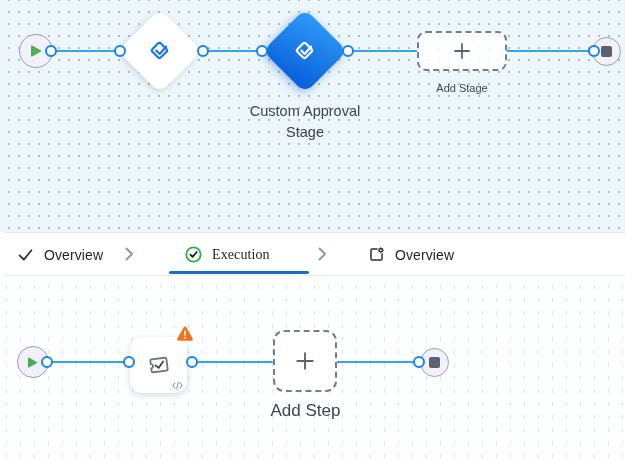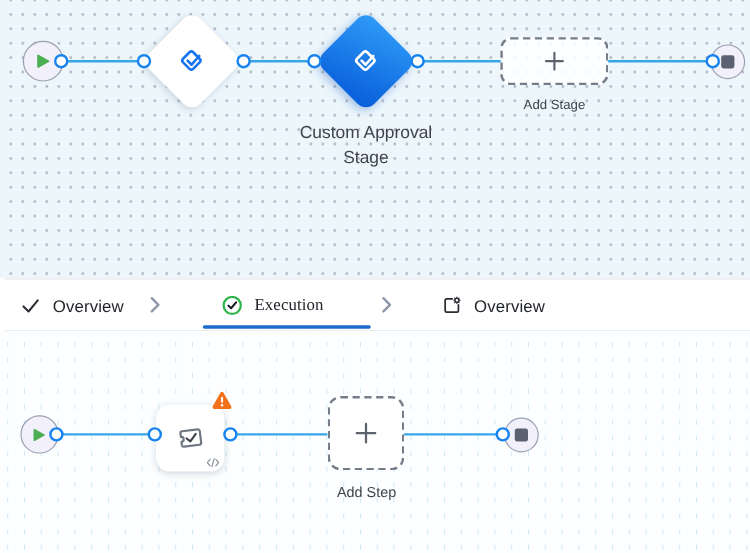--- a/index.html
+++ b/index.html
@@ -207,15 +207,15 @@
 
   <div class="terminal" style="left:420px; top:348px; width:29px; height:29px;">
     <div class="stop-square"></div>
   </div>
 
   <div class="flow-dot" style="left:41px;  top:356px;"></div>
   <div class="flow-dot" style="left:123px; top:356px;"></div>
   <div class="flow-dot" style="left:186px; top:356px;"></div>
   <div class="flow-dot" style="left:413px; top:356px;"></div>
 
-  <div class="node-label" style="left:265px; top:400px; width:81px; font-size:12px;">Add Step</div>
+  <div class="node-label" style="left:265px; top:400px; width:81px; font-size:17px;">Add Step</div>
 
 </div>
 
 </body></html>

